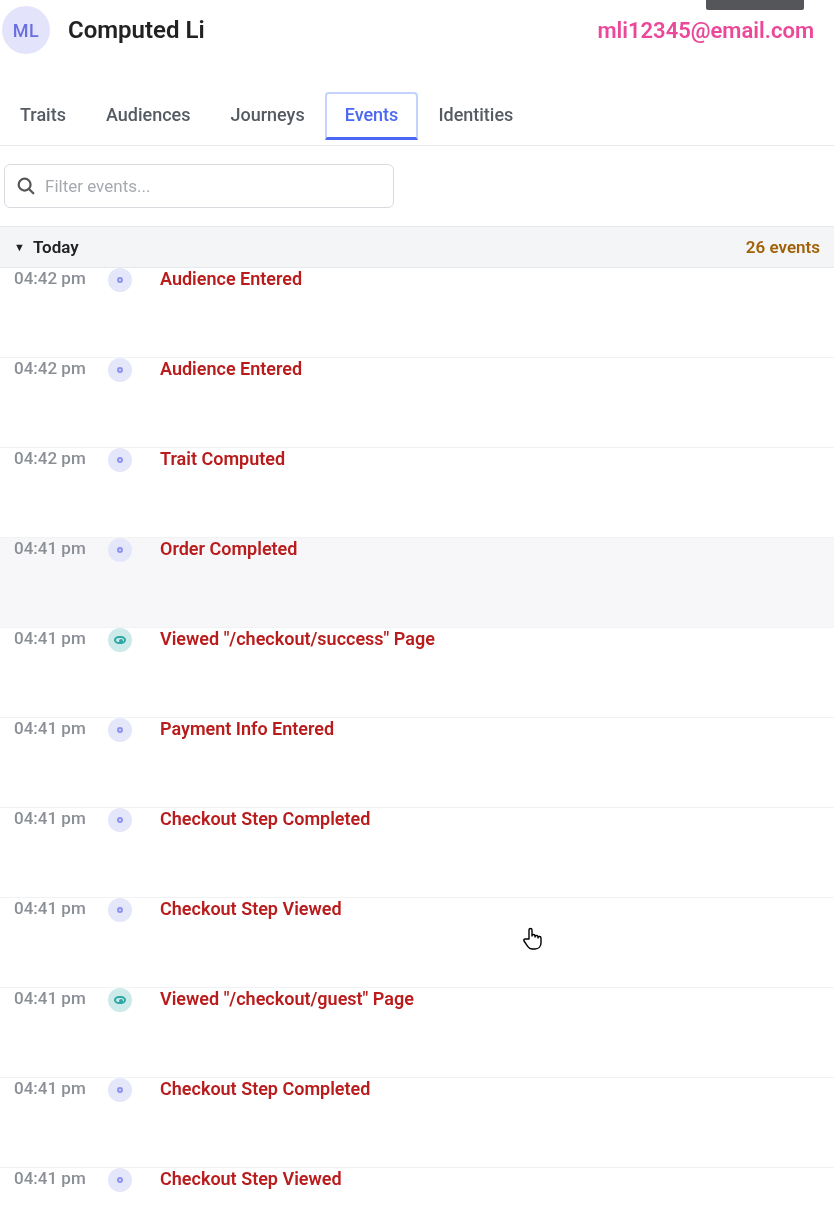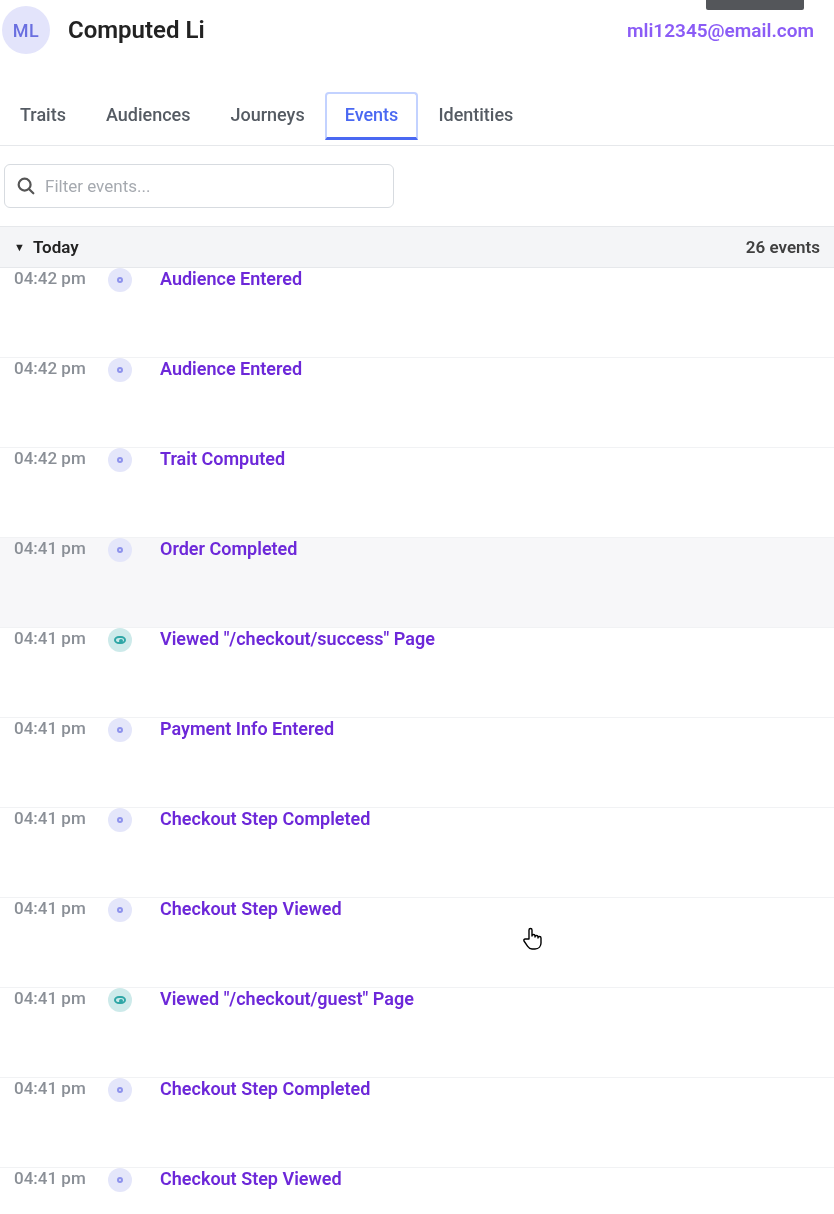--- a/index.html
+++ b/index.html
@@ -38,23 +38,23 @@
       font-weight: 500;
       letter-spacing: 0.5px;
     }
     .profile-name {
       font-size: 24px;
       font-weight: 600;
       color: #222;
     }
     .profile-email {
       margin-left: auto;
-      font-size: 19px;
-      font-weight: 600;
-      color: #8b5cf6;
+      font-size: 22px;
+      font-weight: 600;
+      color: #ec4899;
       padding-right: 6px;
     }
     .floating-badge {
       position: absolute;
       top: -8px;
       right: 30px;
       width: 98px;
       height: 18px;
       background: #54565a;
       border-radius: 2px;
@@ -133,21 +133,21 @@
     }
     .day-label {
       font-size: 17px;
       font-weight: 600;
       color: #222;
     }
     .day-count {
       margin-left: auto;
       font-size: 17px;
       font-weight: 600;
-      color: #404040;
+      color: #a16207;
     }
 
     
     .event-row {
       display: flex;
       align-items: flex-start;
       height: 90px;
       padding: 0 14px;
       border-bottom: 1px solid #f1f2f4;
     }
@@ -198,21 +198,21 @@
       content:"";
       position:absolute;
       left:3px; top:1px;
       width:4px; height:4px;
       background:#2fa6a6;
       border-radius:50%;
     }
     .ev-name {
       font-size: 18px;
       font-weight: 600;
-      color: #6d28d9;
+      color: #b91c1c;
     }
 
     
     .cursor-hand {
       position: absolute;
       left: 522px;
       top: 926px;
       pointer-events: none;
     }
     .page-wrap { position: relative; }

